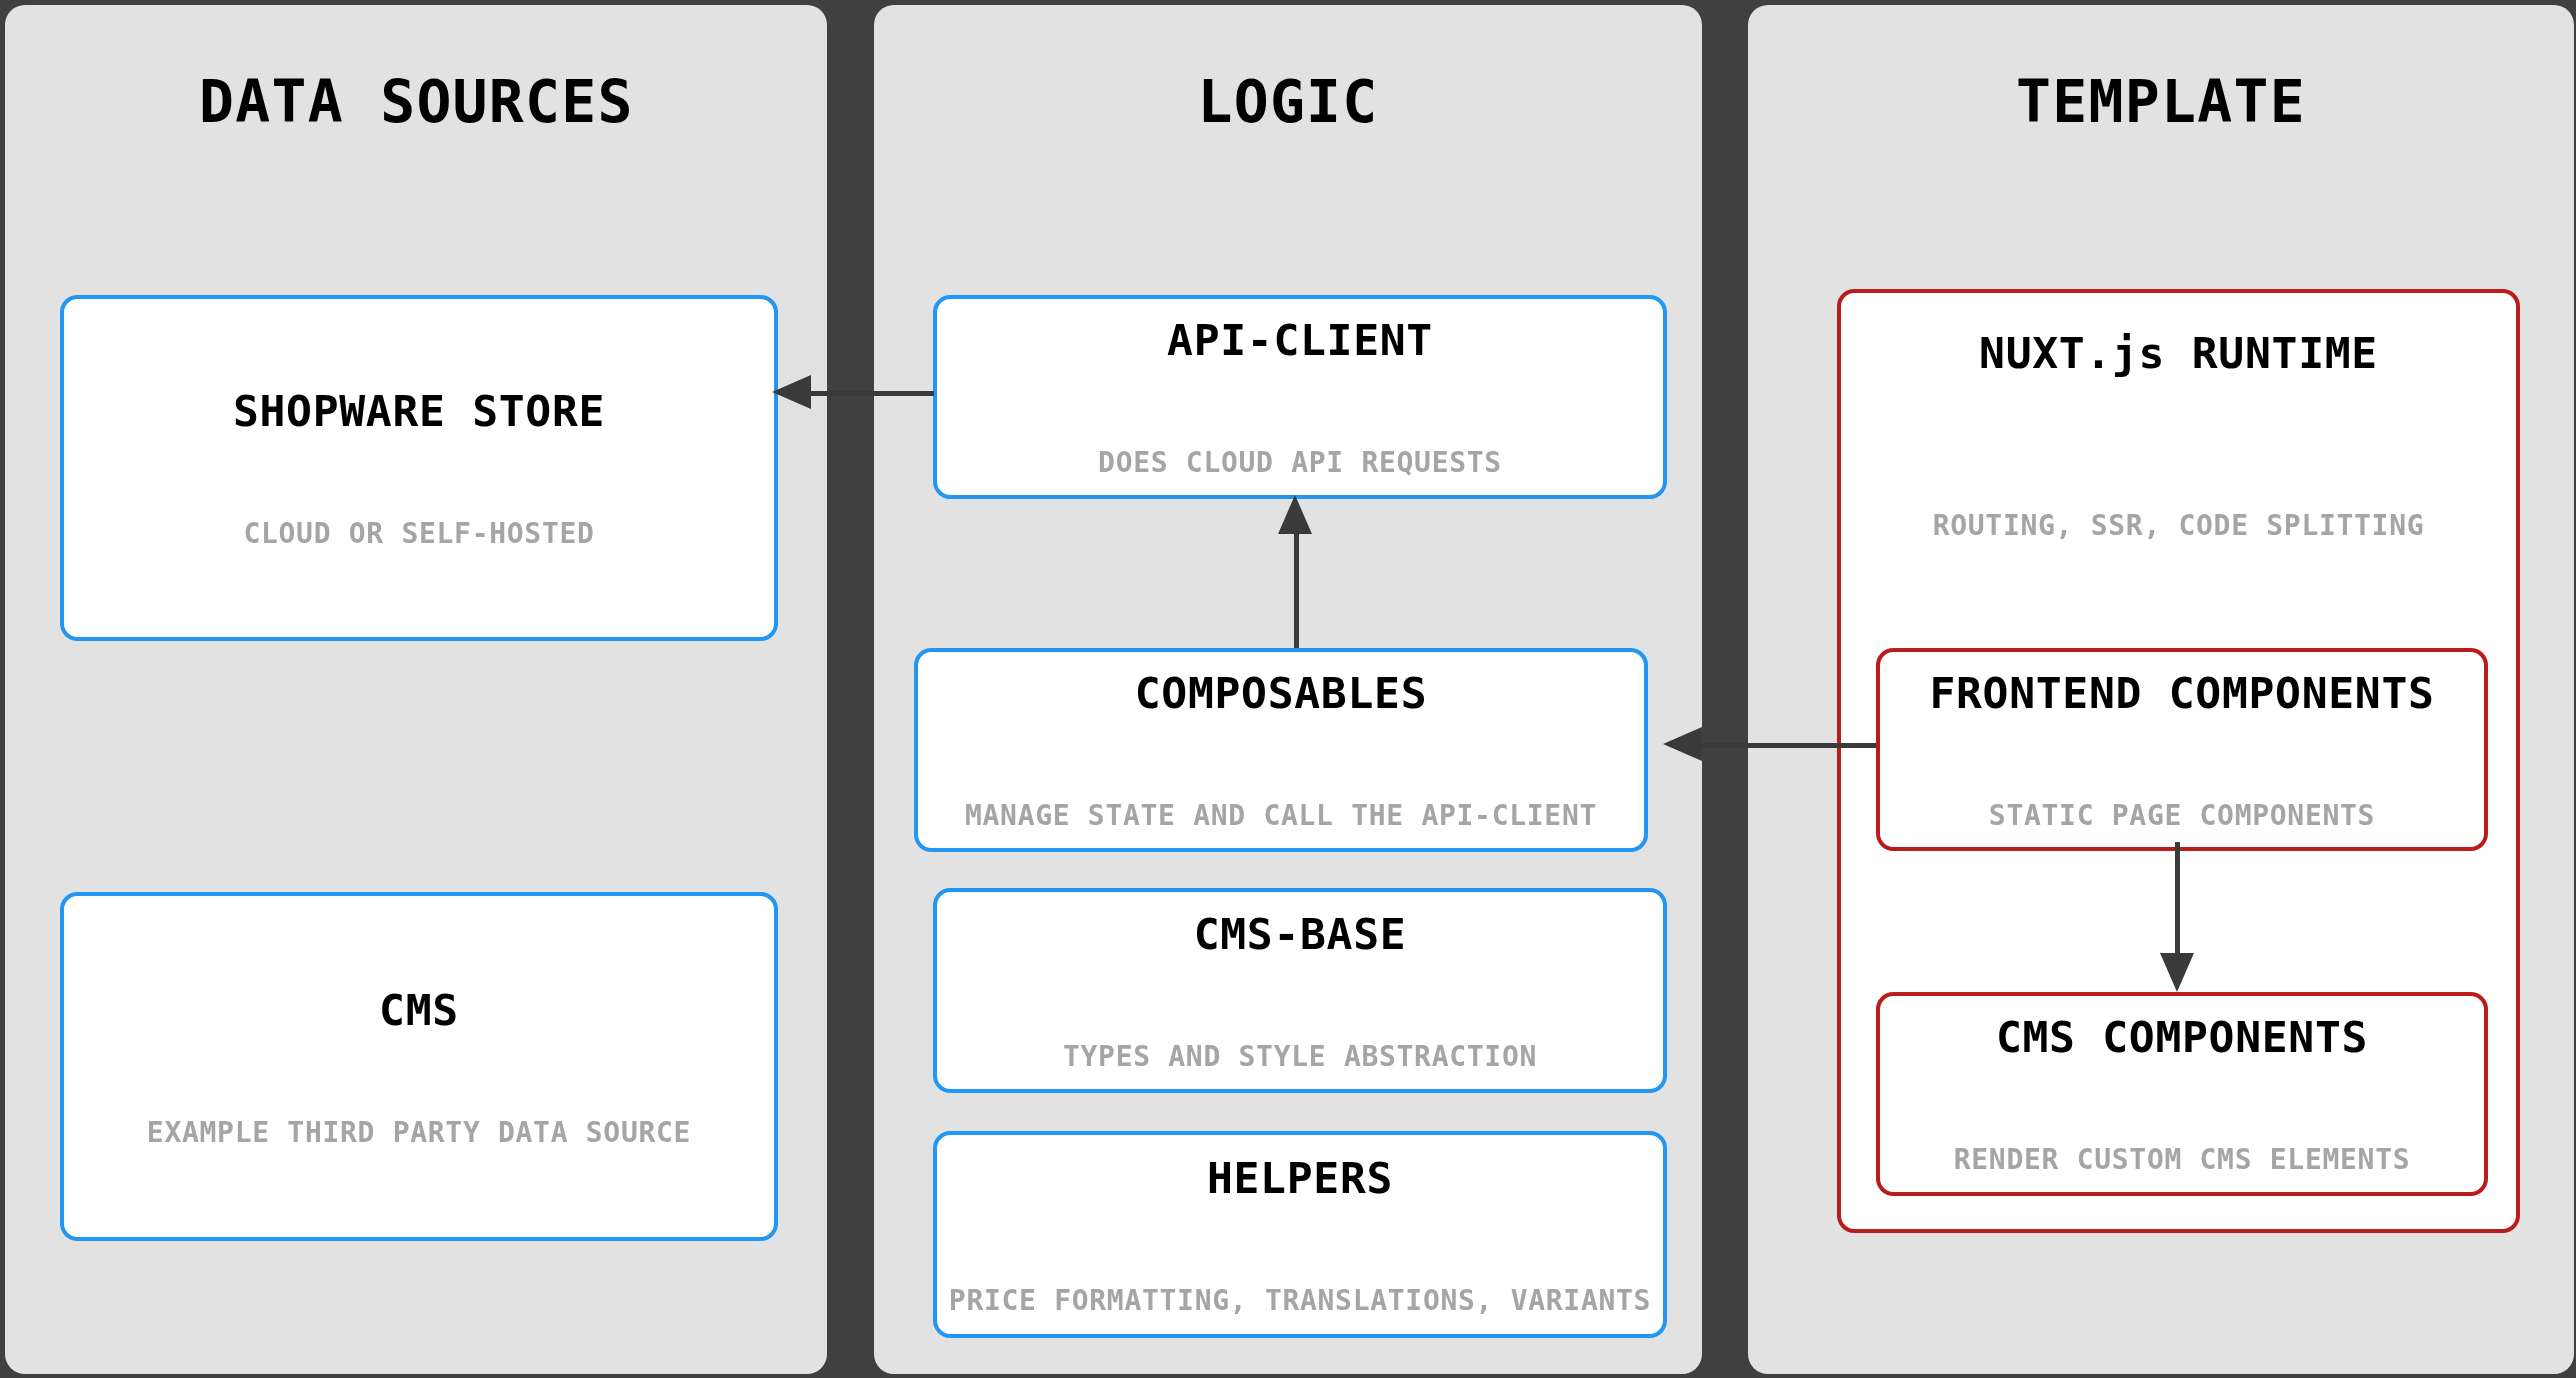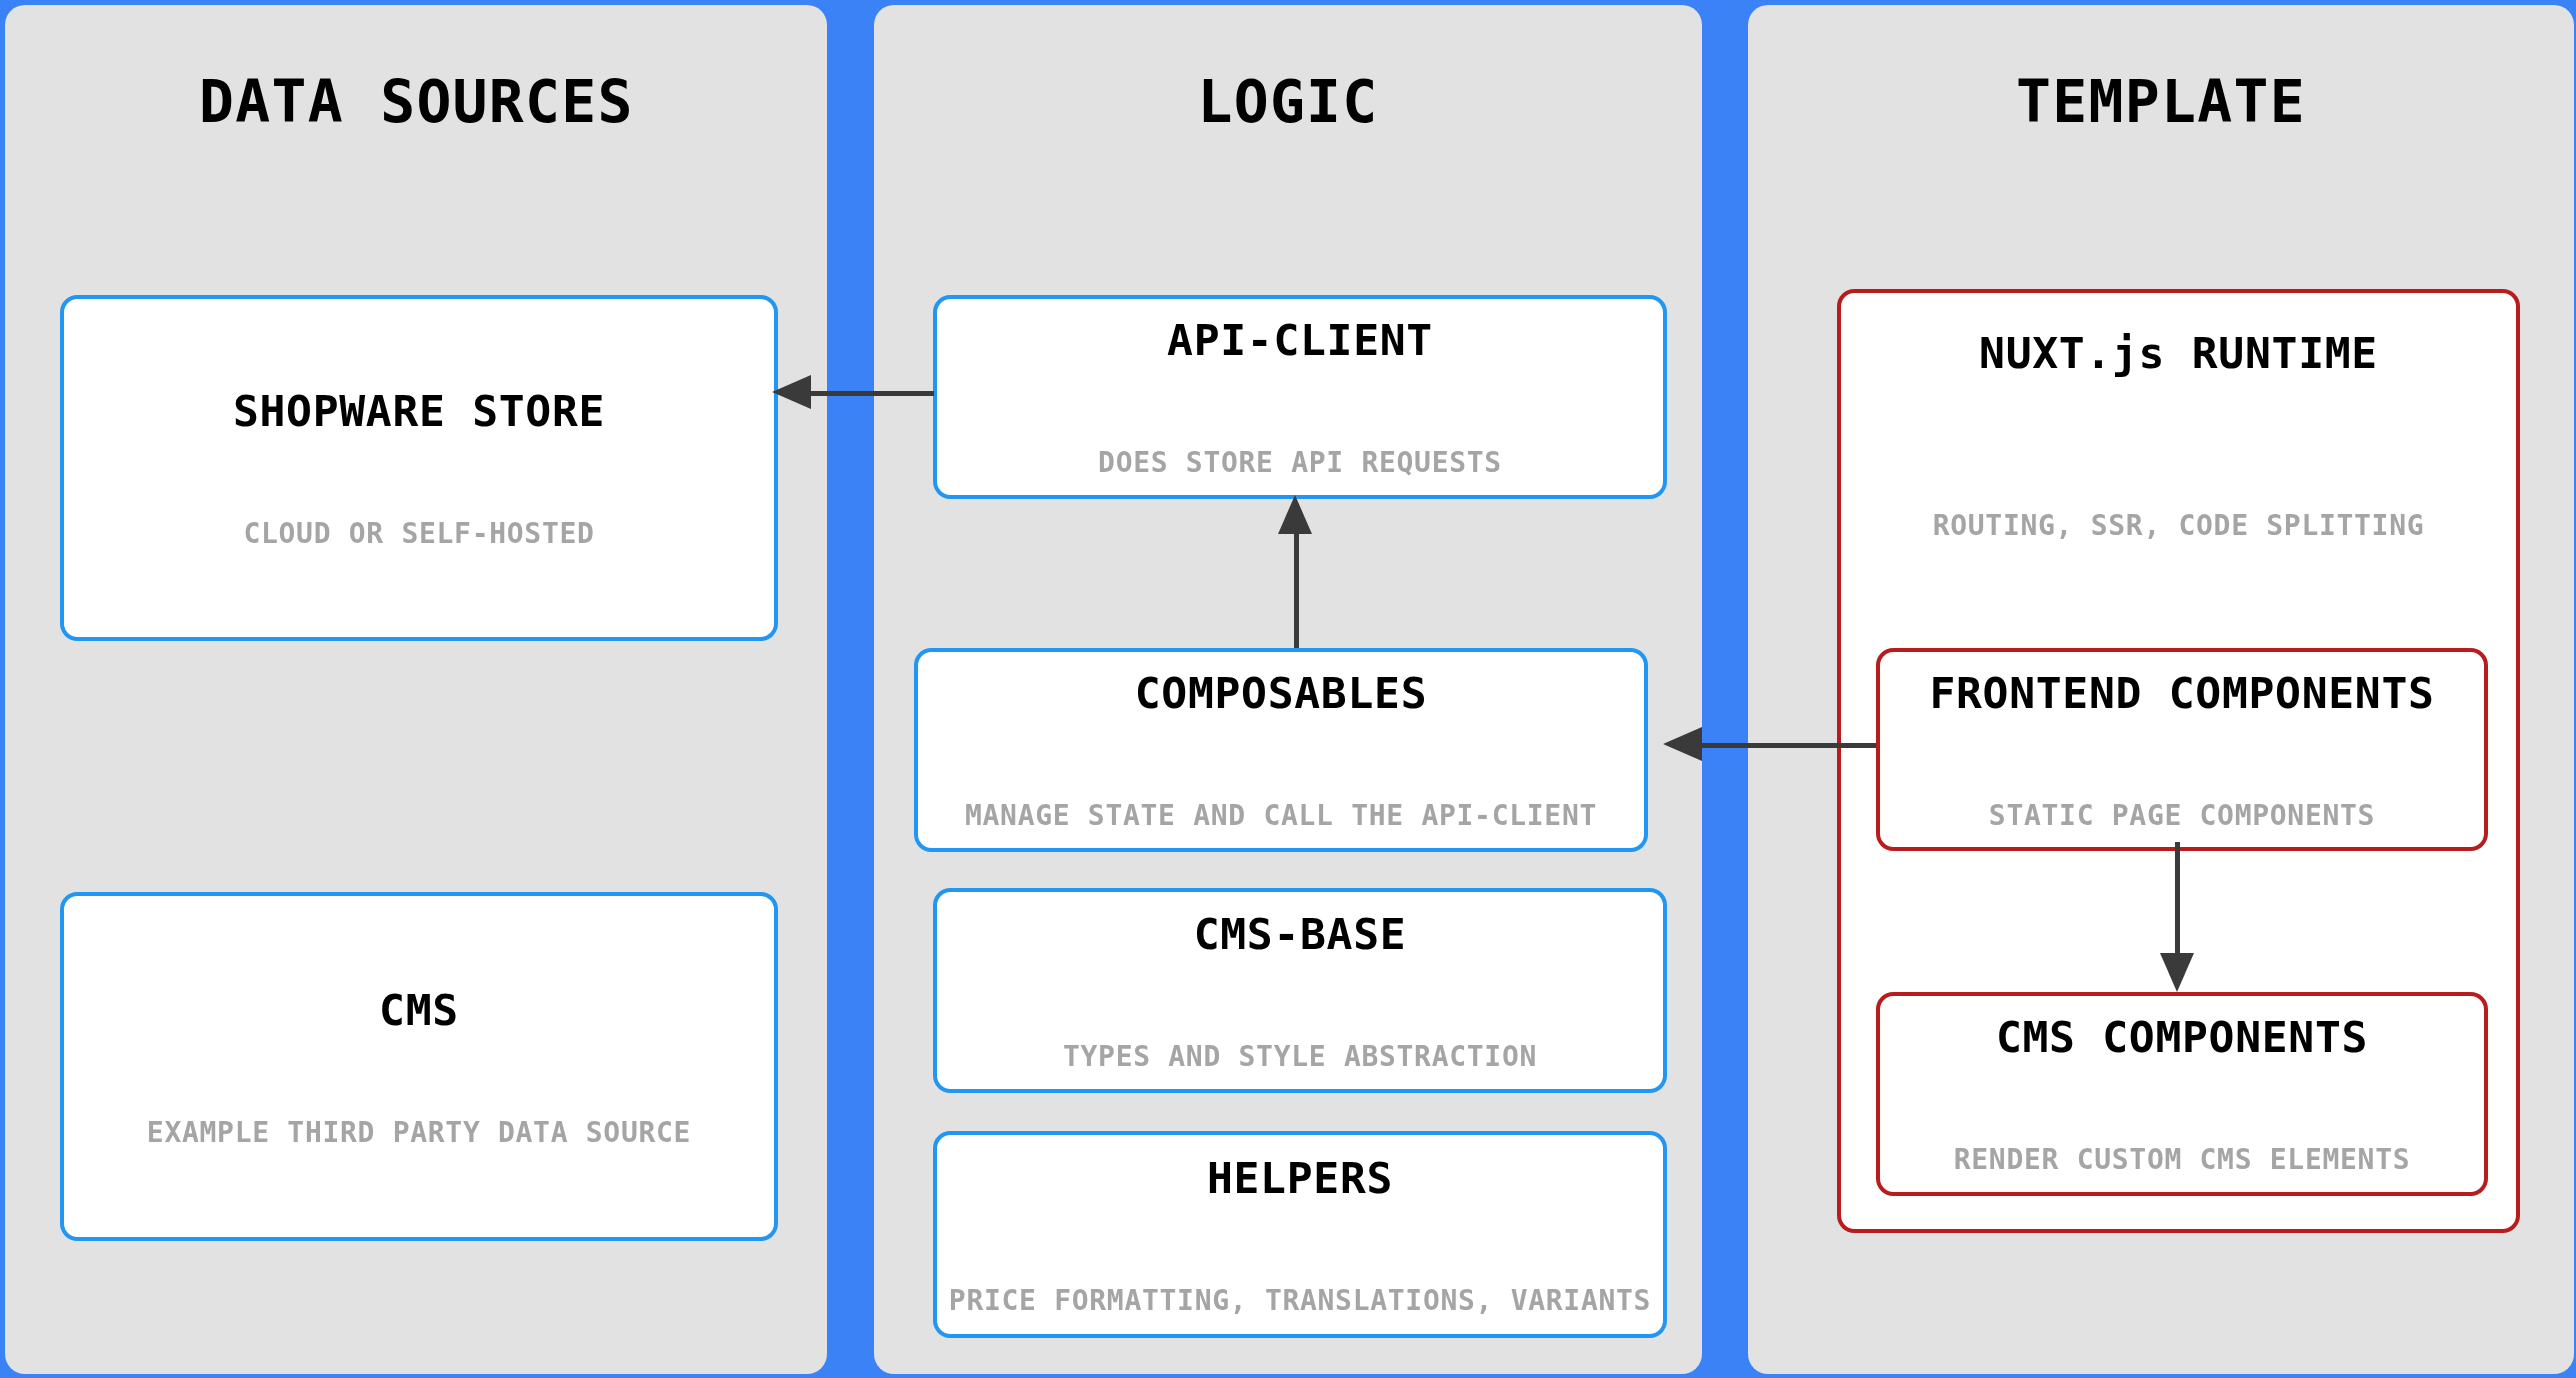--- a/index.html
+++ b/index.html
@@ -1,17 +1,17 @@
 <!DOCTYPE html>
 <html style="font-size:10.7px"><head>
 <meta charset="utf-8">
 <style>
   html,body{margin:0;padding:0;background:#ffffff;overflow:hidden;}
   #canvas{
-    position:relative;width:2576px;height:1378px;background:#3b82f6;
+    position:relative;width:2576px;height:1378px;background:#404040;
     font-family:"DejaVu Sans Mono", monospace;
   }
   .panel{
     position:absolute;top:5.4px;height:1369px;background:#e2e2e2;border-radius:20px;
   }
   .col-title{
     position:absolute;top:63px;left:0;width:100%;text-align:center;
     font-size:58px;font-weight:bold;color:#000000;letter-spacing:1.3px;white-space:nowrap;
   }
   .node{
@@ -64,21 +64,21 @@
     <div class="node-sub">CLOUD OR SELF-HOSTED</div>
   </div>
 
   <div class="node primary" style="left:60px;top:892px;width:710px;height:341px;">
     <div class="node-title">CMS</div>
     <div class="node-sub">EXAMPLE THIRD PARTY DATA SOURCE</div>
   </div>
 
   <div class="node primary" style="left:933px;top:295px;width:726px;height:196px;">
     <div class="node-title">API-CLIENT</div>
-    <div class="node-sub">DOES STORE API REQUESTS</div>
+    <div class="node-sub">DOES CLOUD API REQUESTS</div>
   </div>
 
   <div class="node primary" style="left:914px;top:648px;width:726px;height:196px;">
     <div class="node-title">COMPOSABLES</div>
     <div class="node-sub">MANAGE STATE AND CALL THE API-CLIENT</div>
   </div>
 
   <div class="node primary" style="left:933px;top:888px;width:726px;height:197px;">
     <div class="node-title">CMS-BASE</div>
     <div class="node-sub">TYPES AND STYLE ABSTRACTION</div>

